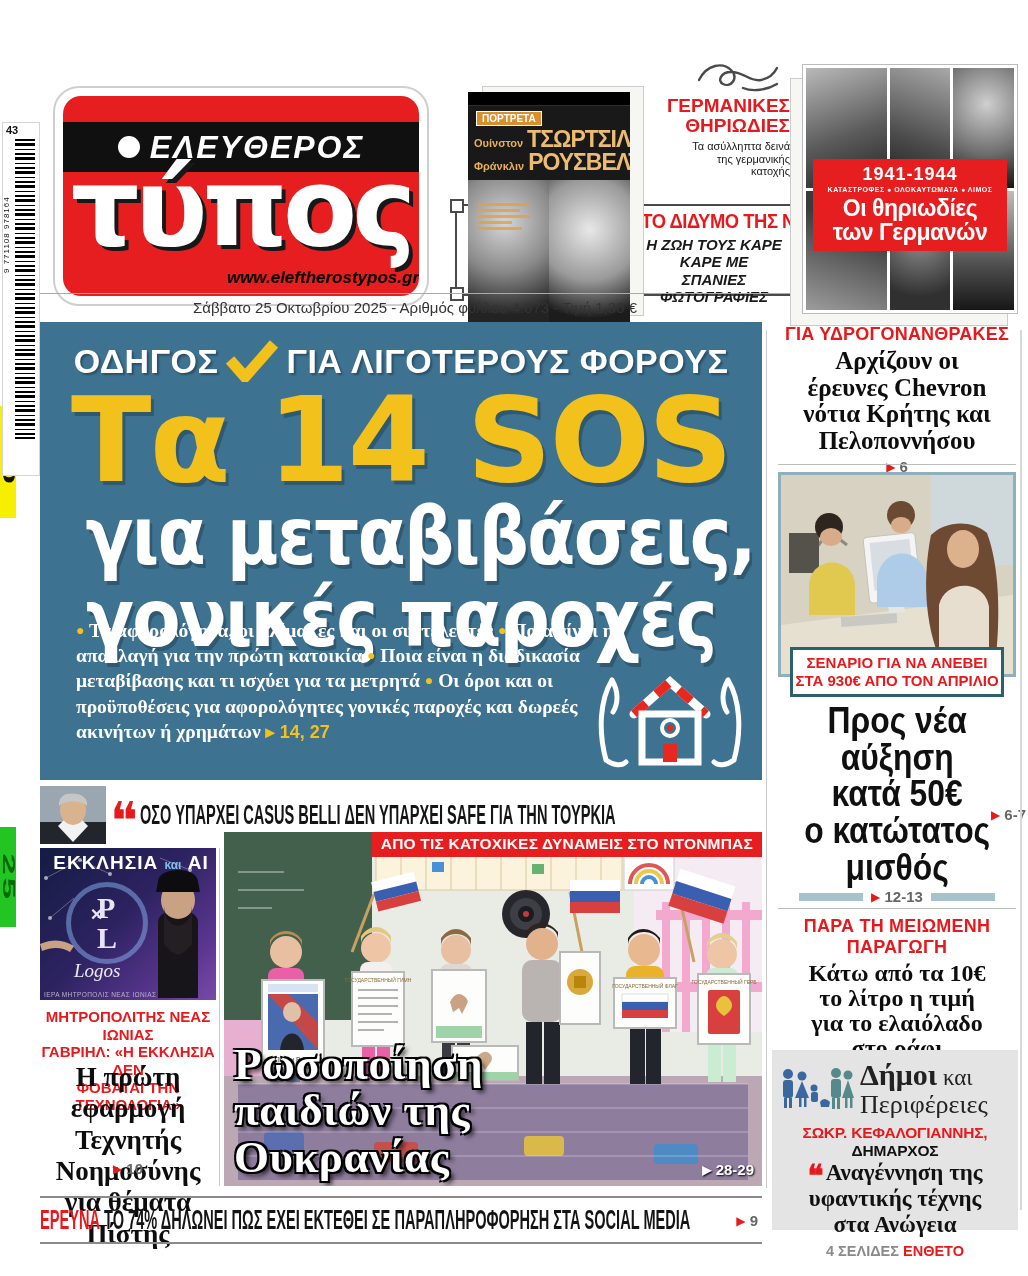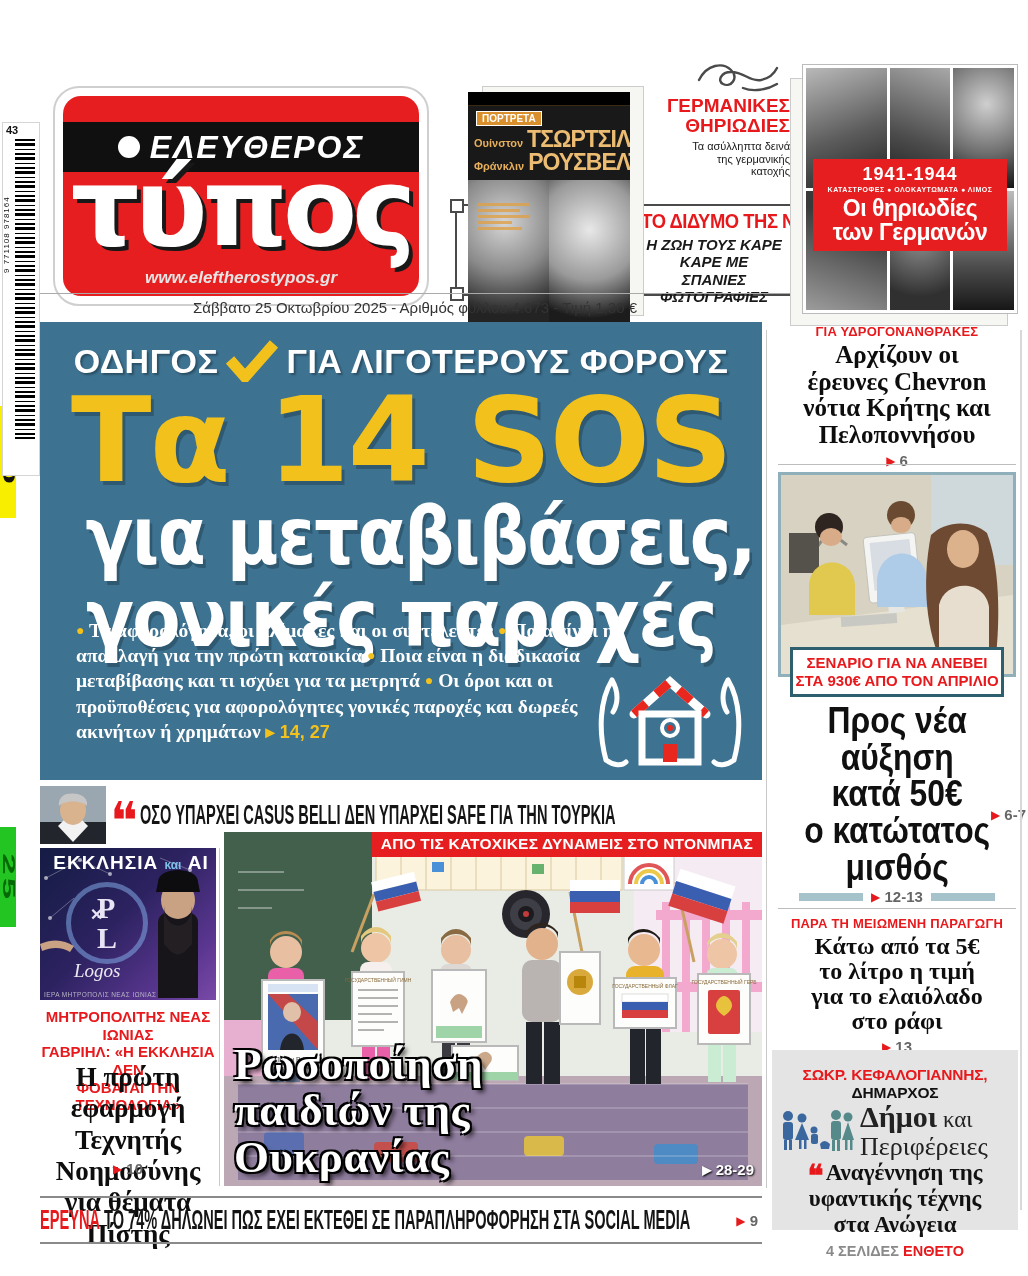--- a/index.html
+++ b/index.html
@@ -19,21 +19,21 @@
   #tab-bottom{top:827px;height:100px;background:#22c522;color:#056a05;}
 
   
   #logo-card{left:53px;top:86px;width:372px;height:216px;background:#fff;border:2px solid #cfcfcf;border-radius:26px;}
   #logo-red{position:absolute;left:8px;top:8px;right:8px;bottom:8px;background:#e61e1f;border-radius:18px;overflow:hidden;}
   #logo-band{position:absolute;left:0;right:0;top:26px;height:50px;background:#101010;display:flex;align-items:center;justify-content:center;gap:10px;}
   #logo-band .dot{width:22px;height:22px;background:#fff;border-radius:50%;}
   #logo-band .word{color:#fff;font-weight:bold;font-style:italic;font-size:32px;letter-spacing:2px;}
   #logo-title{position:absolute;left:0;right:0;top:58px;text-align:center;color:#fff;font-weight:bold;
       font-size:108px;letter-spacing:-5px;line-height:1;text-shadow:4px 4px 0 #181818;}
-  #logo-site{position:absolute;left:0;right:0;bottom:8px;text-align:center;color:#e5e5e5;font-weight:bold;font-style:italic;font-size:17px;}
+  #logo-site{position:absolute;left:0;right:0;bottom:8px;text-align:right;color:#000000;font-weight:bold;font-style:italic;font-size:17px;}
   #barcode{left:2px;top:122px;width:36px;height:352px;background:#fff;border:1px solid #d5d5d5;}
   #barcode .num-top{font-size:11px;font-weight:bold;padding:1px 3px;}
   #barcode .bars{margin:2px 4px 2px 12px;height:300px;
       background:repeating-linear-gradient(to bottom,#000 0 2px,#fff 2px 4px,#000 4px 7px,#fff 7px 10px,#000 10px 11px,#fff 11px 14px);}
   #barcode .bnum{position:absolute;left:-1px;top:150px;transform:rotate(-90deg);transform-origin:left top;font-size:8px;letter-spacing:1px;white-space:nowrap;}
 
   
   #frame{left:455px;top:204px;width:341px;height:88px;border:2px solid #4a4a4a;background:#fff;}
   .knob{position:absolute;width:10px;height:10px;background:#fff;border:2px solid #4a4a4a;}
   #frame-text{position:absolute;left:178px;top:4px;width:158px;text-align:center;}
@@ -124,21 +124,21 @@
   #donbas-label{position:absolute;top:0;right:0;background:#e61e1f;color:#fff;font-weight:bold;font-size:15.5px;
       padding:3px 9px 4px;letter-spacing:.2px;z-index:3;}
   #donbas-caption{position:absolute;left:10px;bottom:6px;z-index:3;font-family:"Liberation Serif",serif;font-weight:bold;
       font-size:45px;line-height:1.03;color:#fff;letter-spacing:.5px;
       text-shadow:2px 2px 0 #000,-2px 2px 0 #000,2px -2px 0 #000,-2px -2px 0 #000,4px 4px 5px rgba(0,0,0,.8);}
   #donbas-pages{position:absolute;right:8px;bottom:8px;z-index:3;color:#fff;font-size:15px;font-weight:bold;text-shadow:1px 1px 2px #000;}
   #donbas-pages .arrow{color:#fff;}
 
   
   .rc{left:778px;width:238px;}
-  .kicker{color:#e8191c;font-weight:bold;font-size:13px;text-align:center;letter-spacing:.2px;}
+  .kicker{color:#e8191c;font-weight:bold;font-size:18px;text-align:center;letter-spacing:.2px;}
   .rc-headline{font-family:"Liberation Serif",serif;font-weight:bold;color:#0d0d0d;text-align:center;}
   .rc-page{text-align:center;font-size:15px;margin-top:4px;}
   #hydro{top:324px;}
   #hydro .rc-headline{font-size:25px;line-height:1.06;margin-top:3px;}
   #hr1{left:778px;top:464px;width:238px;}
   #wage{top:472px;}
   #wage-photobox{border:3px solid #8fb0ba;height:199px;overflow:hidden;background:#ded6c6;}
   #wage-label{position:relative;margin:-30px auto 0;width:204px;background:#fff;border:3px solid #2e5f6e;
       padding:4px 2px;z-index:2;text-align:center;font-weight:bold;font-size:15px;color:#e8191c;line-height:1.2;}
   #wage-headline{margin-top:6px;text-align:center;font-weight:bold;font-size:37px;line-height:.99;color:#101010;}
@@ -576,31 +576,28 @@
     <div id="wage-pages">
       <span class="bar"></span>
         <span><span class="arrow">▶</span> <span class="pagenum">12-13</span></span>
         <span class="bar"></span>
     </div>
   </div>
   <div class="abs hline" id="hr2"></div>
 
   <div class="abs rc" id="oil">
     <div class="kicker">ΠΑΡΑ ΤΗ ΜΕΙΩΜΕΝΗ ΠΑΡΑΓΩΓΗ</div>
-    <div class="rc-headline preline">Κάτω από τα 5€
+    <div class="rc-headline preline">Κάτω από τα 10€
 το λίτρο η τιμή
 για το ελαιόλαδο
 στο ράφι</div>
     <div class="rc-page"><span class="arrow">▶</span> <span class="pagenum">13</span></div>
   </div>
 
   <div class="abs" id="muni">
-    <div id="muni-kicker">
-      <span class="red">ΣΩΚΡ. ΚΕΦΑΛΟΓΙΑΝΝΗΣ,</span><span class="blk"> ΔΗΜΑΡΧΟΣ</span>
-    </div>
     <div id="muni-head">
       <svg width="74" height="46" viewBox="0 0 74 46">
         <g fill="#3a679e">
           <circle cx="8" cy="8" r="5"></circle>
             <rect x="3" y="14" width="10" height="18" rx="3"></rect>
             <rect x="4" y="32" width="3" height="10"></rect>
             <rect x="9" y="32" width="3" height="10"></rect>
           <circle cx="22" cy="10" r="4.5"></circle>
             <path d="M22,15 L29,32 L15,32 Z"></path>
             <rect x="19" y="32" width="2.5" height="9"></rect>
@@ -618,20 +615,23 @@
             <path d="M68,14 L74,32 L62,32 Z"></path>
             <rect x="65" y="32" width="2.5" height="10"></rect>
             <rect x="70" y="32" width="2.5" height="10"></rect>
         </g>
       </svg>
       <div id="muni-title">
         <div><span class="b">Δήμοι</span><span class="m"> και</span></div>
         <div class="l2">Περιφέρειες</div>
       </div>
     </div>
+    <div id="muni-kicker">
+      <span class="red">ΣΩΚΡ. ΚΕΦΑΛΟΓΙΑΝΝΗΣ,</span><span class="blk"> ΔΗΜΑΡΧΟΣ</span>
+    </div>
     <div id="muni-quote">
       <span class="qm">❝</span><span class="preline">Αναγέννηση της
 υφαντικής τέχνης
 στα Ανώγεια</span>
     </div>
     <div id="muni-footer">
       <span>4 ΣΕΛΙΔΕΣ </span><span class="red">ΕΝΘΕΤΟ</span>
     </div>
   </div>
 

